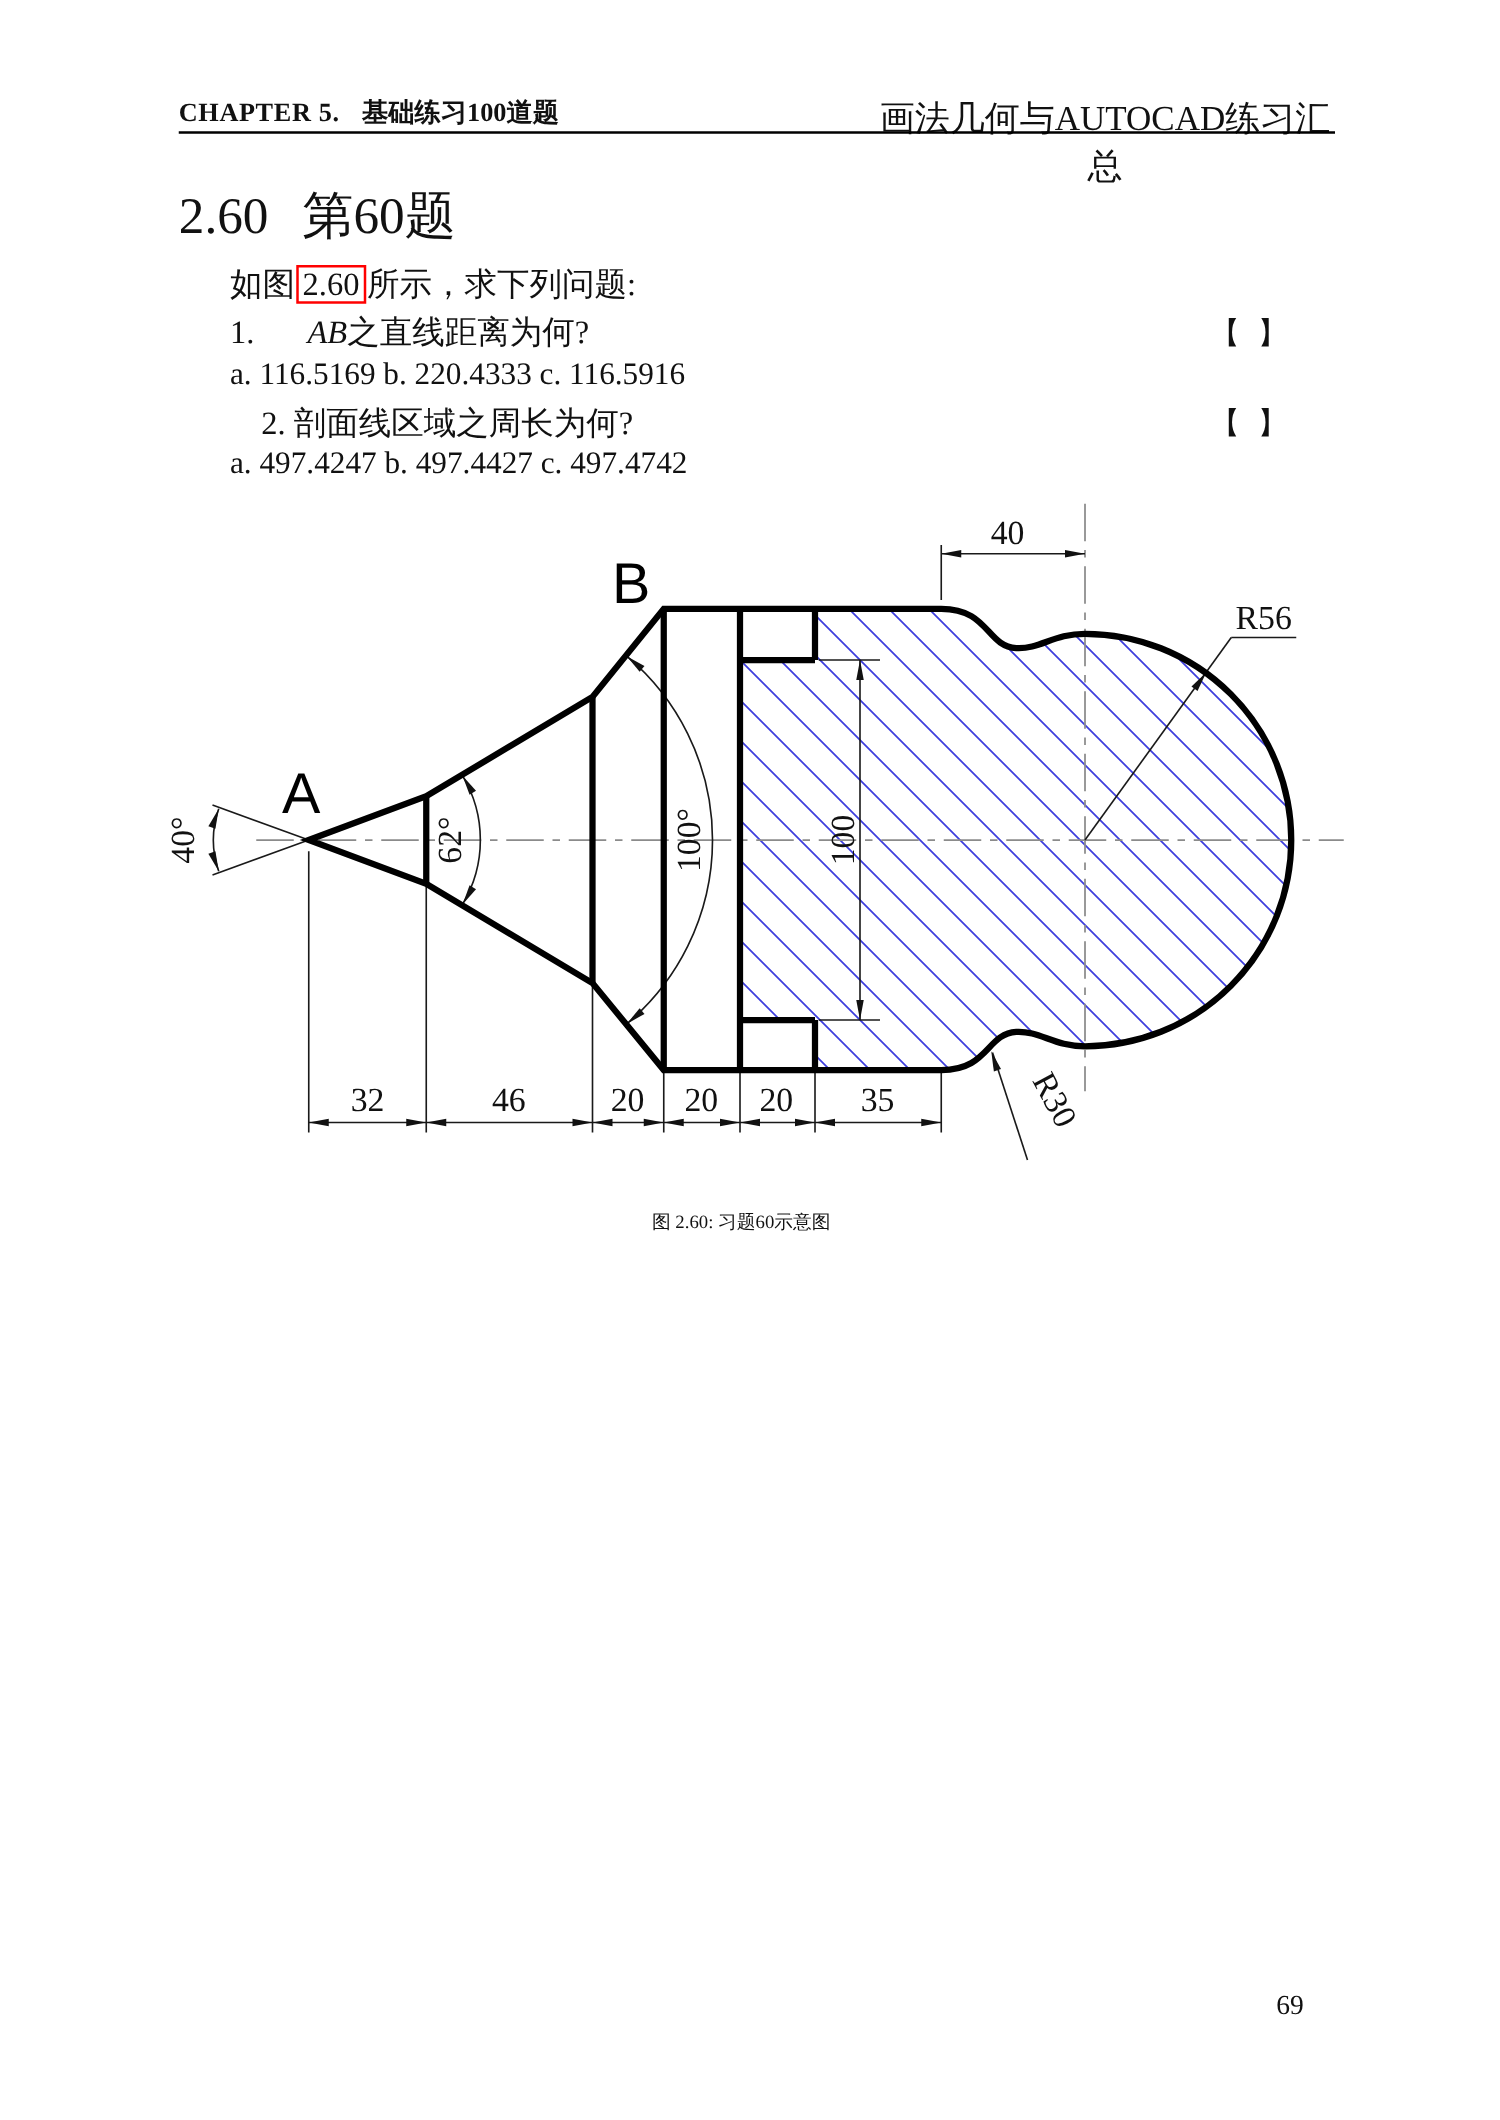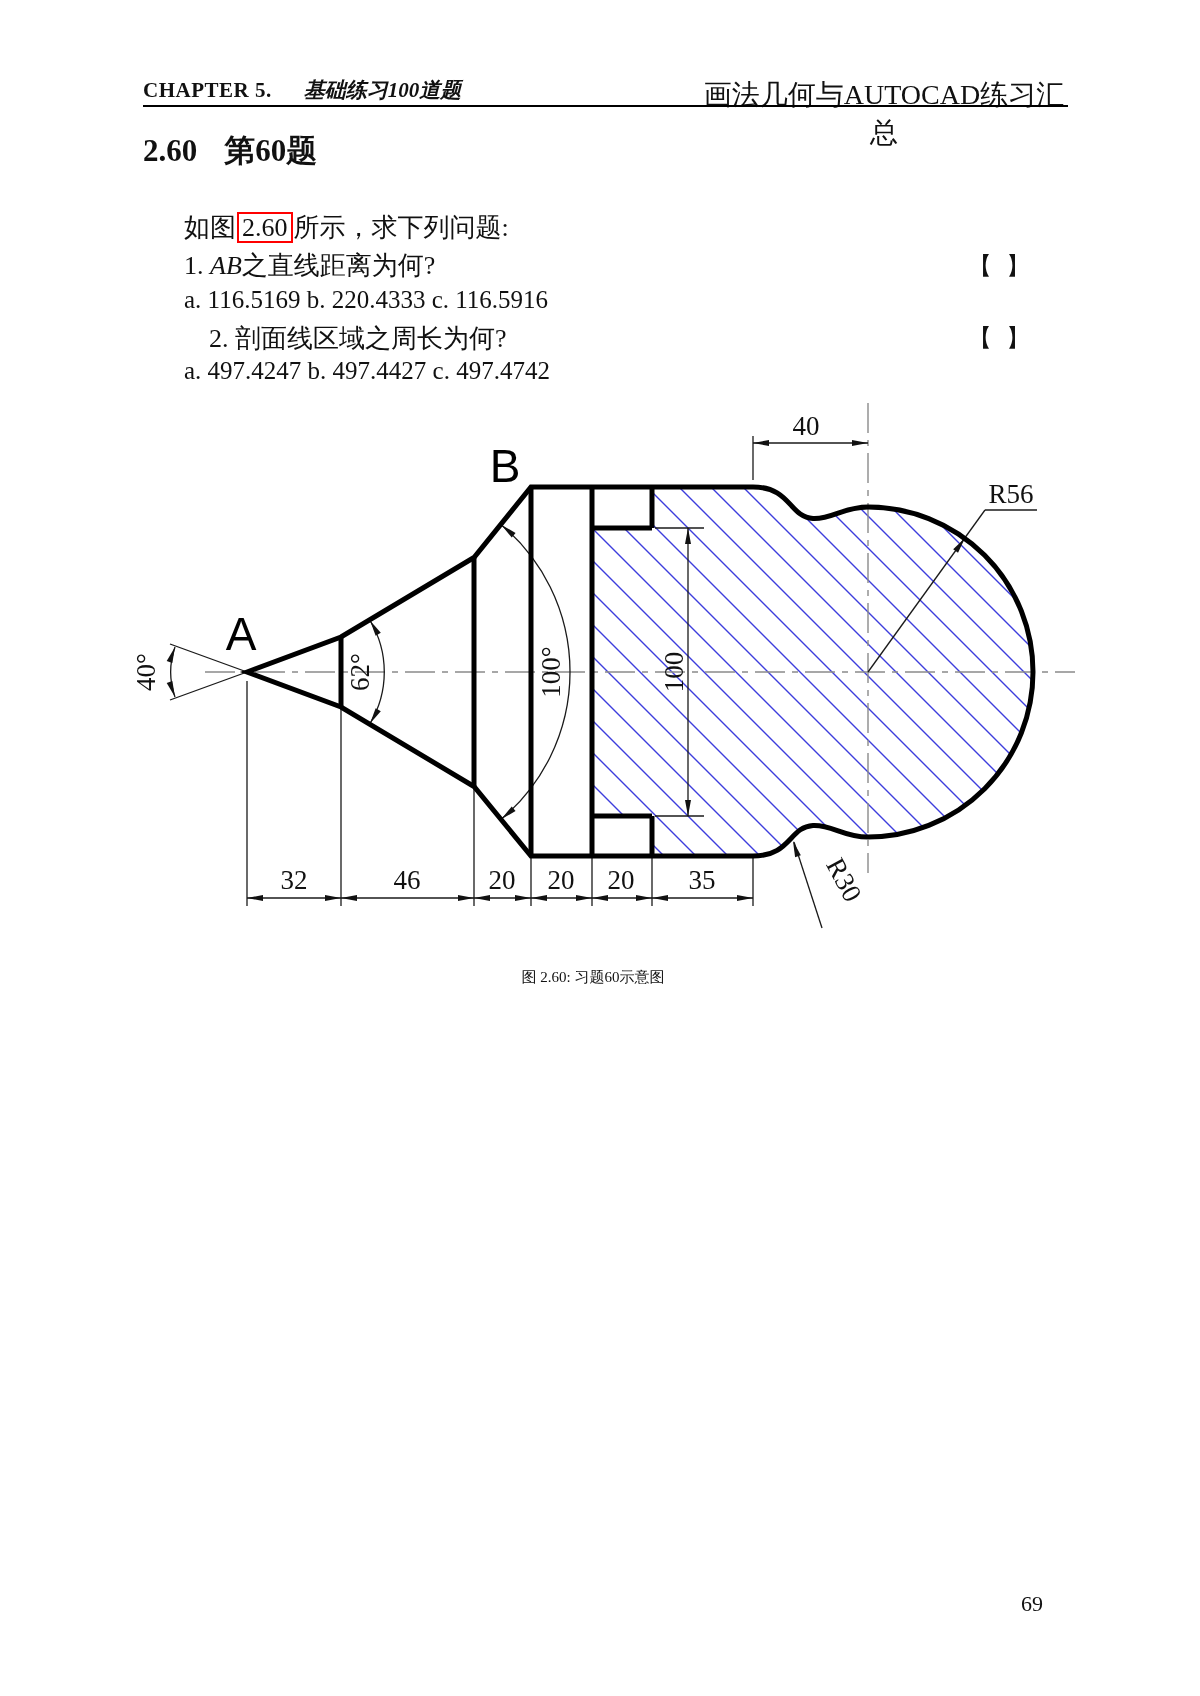--- a/index.html
+++ b/index.html
@@ -8,43 +8,43 @@
     position:relative;
     background:#ffffff;
     font-family:"Liberation Serif","DejaVu Serif",serif;
     color:#111;
     overflow:hidden;
   }
   .abs { position:absolute; }
 
   
   .hdr-left  { left:143px; top:76px;  font-size:21px; font-weight:bold; letter-spacing:.5px; }
-  .hdr-left .cjk { margin-left:32px; letter-spacing:0;font-style:italic; }
+  .hdr-left .cjk { margin-left:18px; letter-spacing:0; }
   .hdr-right { left:703px; top:76px;  width:362px; text-align:center; font-size:28px; font-weight:normal; }
   .hdr-rule  { left:143px; top:105px; width:925px; height:2px; background:#000; }
 
   
-  .sec-head { left:143px; top:130px; font-size:31px; font-weight:bold; }
+  .sec-head { left:143px; top:145px; font-size:41px; font-weight:normal; }
   .sec-head .sec-title { margin-left:27px; }
 
   
   .bline { left:184px; font-size:26px; white-space:nowrap; }
   .l1 { top:210px; }
   .l2 { top:248px; }
   .l3 { top:286px; font-size:25px; }
   .l4 { top:321px;margin-left:25px; }
   .l5 { top:357px; font-size:25px; }
   .figref {
     display:inline-block;
     border:2px solid #ff0000;
     padding:0 3px;
     margin:0 1px;
     line-height:1.05;
   }
-  .qit { font-style:italic; }
+  .qit { font-style:italic;margin-left:36px; }
   .bracket { right:166px; font-size:24px; letter-spacing:4px; }
   .bk1 { top:250px; }
   .bk2 { top:322px; }
 
   
   .fig-svg { left:0; top:0; }
 
   
   .caption { left:143px; top:968px; width:900px; text-align:center; font-size:15px; }
   .pageno  { left:143px; top:1591px; width:900px; text-align:right; font-size:22px; }

